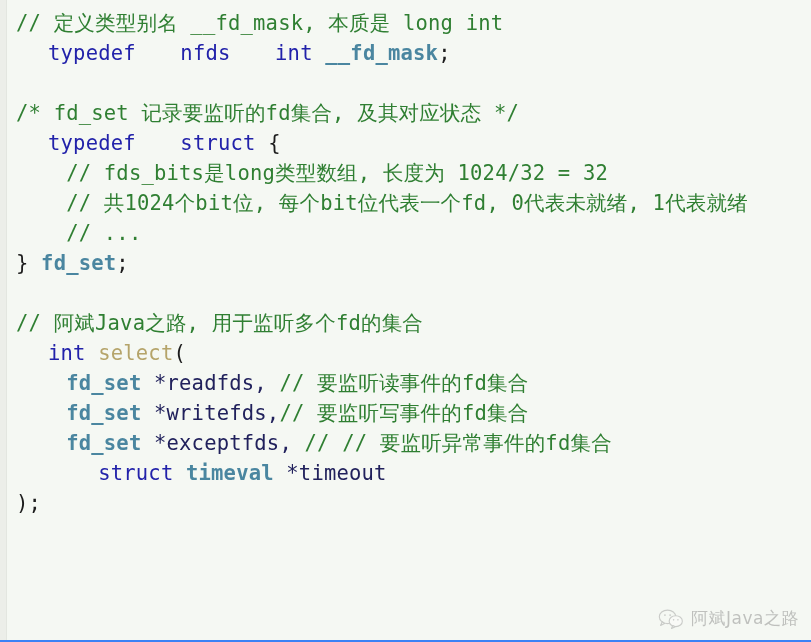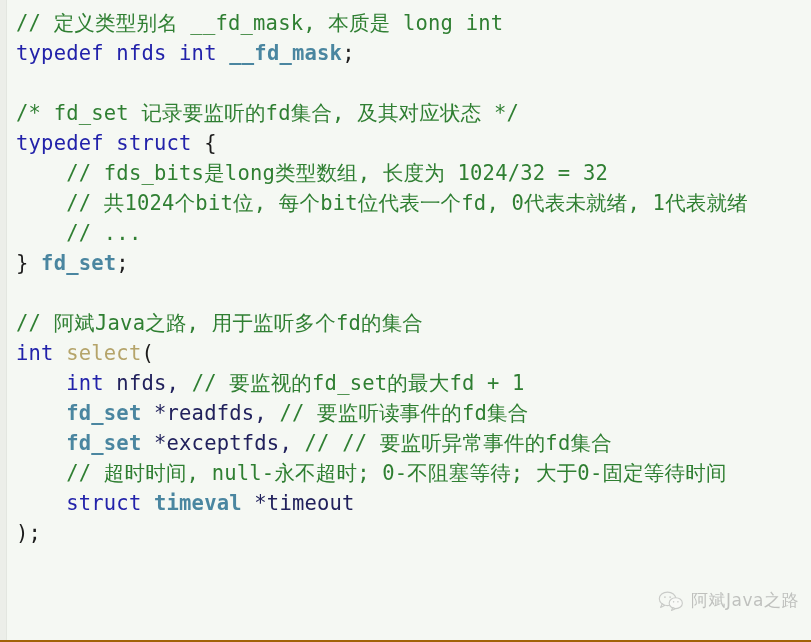--- a/index.html
+++ b/index.html
@@ -9,21 +9,21 @@
   }
   body {
     font-family: "DejaVu Sans Mono", "Liberation Mono", monospace;
   }
   #screenshot {
     position: relative;
     width: 811px;
     height: 642px;
     overflow: hidden;
     background: #f5f8f3;
-    border-bottom: 2px solid #a16207;
+    border-bottom: 2px solid #3b82f6;
     box-sizing: border-box;
   }
   
   .gutter {
     position: absolute;
     left: 0;
     top: 0;
     width: 7px;
     height: 100%;
     background: #eceee9;
@@ -43,31 +43,31 @@
     height: 30px;
     line-height: 30px;
     font-size: 20.5px;
     white-space: pre;
     letter-spacing: 0.2px;
   }
   .line.blank { height: 30px; }
 
   
   .cmt  { color: #2f7f32; }           
-  .kw   { color: #2222aa; }           
+  .kw   { color: #2222aa; margin-left: 32px; }           
   .typ  { color: #4a86a0; font-weight: bold; }           
   .fn   { color: #b5a46a; }           
   .var  { color: #21215c; }           
   .pun  { color: #1c1c1c; }           
 
   
   .watermark {
     position: absolute;
     right: 12px;
-    bottom: 28px;
+    bottom: 10px;
     display: flex;
     align-items: center;
     gap: 7px;
     opacity: 0.40;
     pointer-events: none;
   }
   .watermark .wm-icon {
     width: 26px;
     height: 22px;
     flex: none;
@@ -107,28 +107,27 @@
     <div class="line">    <span class="cmt">// ...</span></div>
 
     <div class="line"><span class="pun">}</span> <span class="typ">fd_set</span><span class="pun">;</span></div>
 
     <div class="line blank"></div>
 
     <div class="line"><span class="cmt">// 阿斌Java之路, 用于监听多个fd的集合</span></div>
 
     <div class="line"><span class="kw">int</span> <span class="fn">select</span><span class="pun">(</span></div>
 
-    <div class="line">    <span class="kw">int</span> <span class="var">nfds,</span> <span class="cmt">// 要监视的fd_set的最大fd + 1</span></div>
 
     <div class="line">    <span class="typ">fd_set</span> <span class="var">*readfds,</span> <span class="cmt">// 要监听读事件的fd集合</span></div>
 
+    <div class="line">    <span class="typ">fd_set</span> <span class="var">*writefds,</span><span class="cmt">// 要监听写事件的fd集合</span></div>
 
     <div class="line">    <span class="typ">fd_set</span> <span class="var">*exceptfds,</span> <span class="cmt">// // 要监听异常事件的fd集合</span></div>
 
-    <div class="line">    <span class="cmt">// 超时时间, null-永不超时; 0-不阻塞等待; 大于0-固定等待时间</span></div>
 
     <div class="line">    <span class="kw">struct</span> <span class="typ">timeval</span> <span class="var">*timeout</span></div>
 
     <div class="line"><span class="pun">);</span></div>
 
   </div>
 
   <div class="watermark">
     <span class="wm-icon">
       <svg viewBox="0 0 30 24" width="26" height="22" aria-hidden="true">

